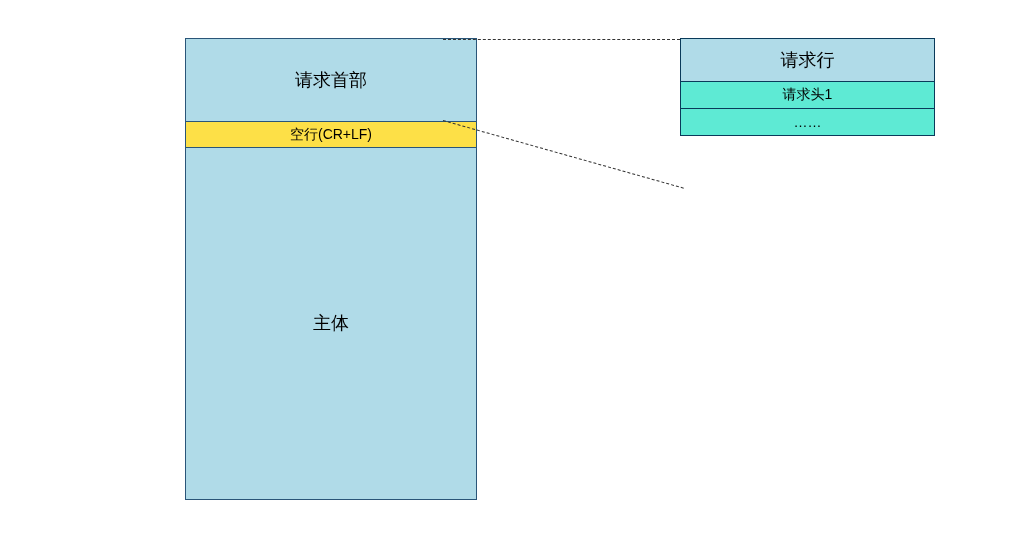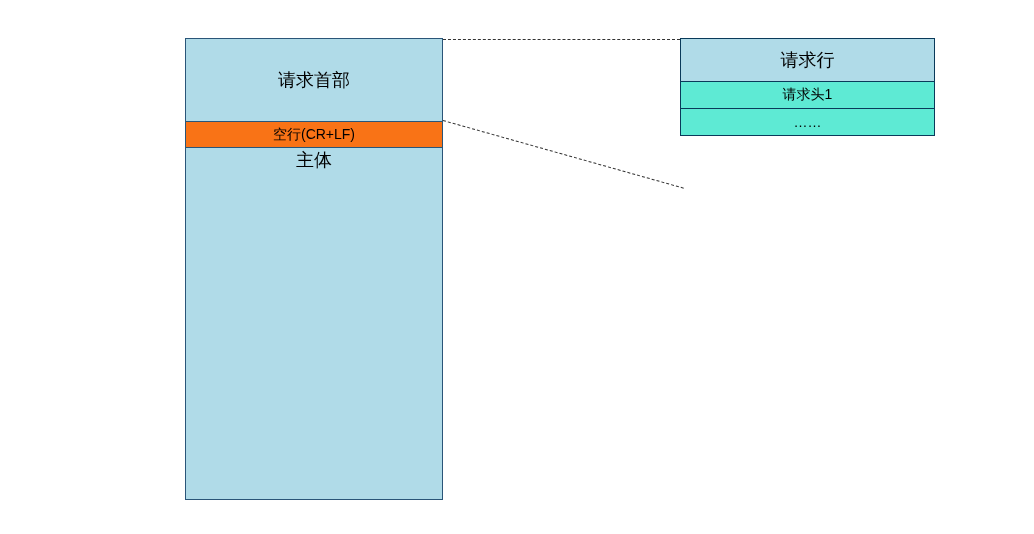--- a/index.html
+++ b/index.html
@@ -11,47 +11,48 @@
       width: 1034px;
       height: 534px;
       background: #ffffff;
       font-family: "Microsoft YaHei", "SimSun", sans-serif;
       position: relative;
     }
     .left-box {
       position: absolute;
       left: 185px;
       top: 38px;
-      width: 258px;
+      width: 292px;
       height: 462px;
       border: 1px solid #2a5578;
       background: #b0dbe8;
     }
     .header-section {
       height: 82px;
       display: flex;
       align-items: center;
       justify-content: center;
       font-size: 18px;
       color: #000;
     }
     .blank-line {
       height: 27px;
-      background: #f97316;
+      background: #fde047;
       border-top: 1px solid #2a5578;
       border-bottom: 1px solid #2a5578;
       display: flex;
       align-items: center;
       justify-content: center;
       font-size: 14px;
       color: #000;
     }
     .body-section {
       height: 350px;
       display: flex;
+      align-items: center;
       justify-content: center;
       font-size: 18px;
       color: #000;
     }
     .right-box {
       position: absolute;
       left: 680px;
       top: 38px;
       width: 255px;
       border: 1px solid #0a3a5a;

